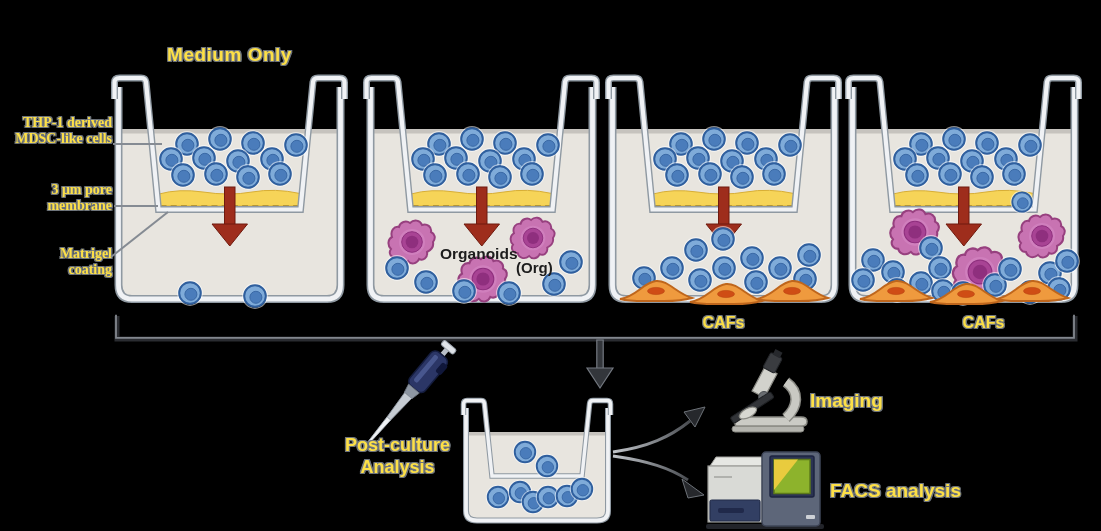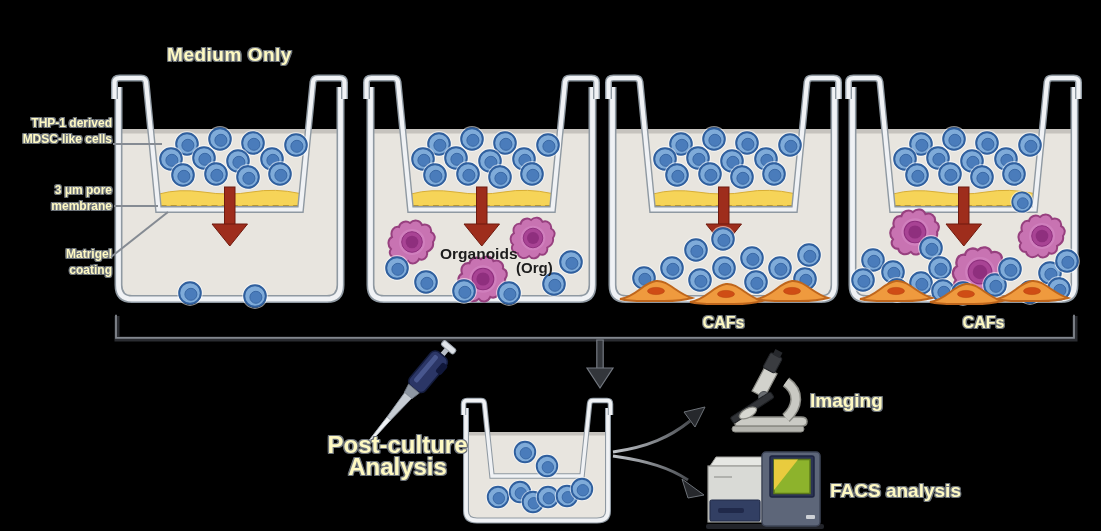--- a/index.html
+++ b/index.html
@@ -1,32 +1,32 @@
 <!DOCTYPE html>
 <html><head>
 <meta charset="utf-8">
 <style>
   html,body{margin:0;padding:0;background:#000;}
   #canvas{position:relative;width:1101px;height:531px;background:#000;overflow:hidden;
           font-family:"Liberation Sans", sans-serif;}
   svg{overflow:visible;display:block;}
   .abs{position:absolute;}
   
-  .otext{color:#fef9c3;font-weight:700;
+  .otext{color:#fde047;font-weight:700;
     text-shadow:-1.2px -1.2px 0 #6e747b,1.2px -1.2px 0 #6e747b,
                 -1.2px 1.2px 0 #6e747b,1.2px 1.2px 0 #6e747b,
                 -1.2px 0 0 #6e747b,1.2px 0 0 #6e747b,
                 0 -1.2px 0 #6e747b,0 1.2px 0 #6e747b;}
   .cond-title{width:235px;text-align:center;font-size:19px;letter-spacing:.5px;top:44px;}
-  .side-label{width:112px;text-align:right;font-size:12px;line-height:16px;left:0;}
+  .side-label{width:112px;text-align:right;font-size:14px;line-height:16px;left:0;font-family:Liberation Serif, serif;}
   .cafs-label{width:235px;text-align:center;font-size:16px;top:314px;}
   .organoids-label{font-size:15.5px;font-weight:700;color:#1c1c1c;}
   .org-abbrev{font-size:15px;font-weight:700;color:#1c1c1c;}
   .flow-label{font-size:19px;}
-  .pc-label{width:145px;text-align:center;font-size:24px;line-height:22px;}
+  .pc-label{width:145px;text-align:center;font-size:18px;line-height:22px;}
 </style>
 </head>
 <body>
 
 <div id="canvas">
 
   <svg width="0" height="0" class="abs" aria-hidden="true">
     <defs>
       <g id="cellg">
         <circle r="12.2" fill="none" stroke="rgba(255,255,255,0.55)" stroke-width="1.4"></circle>

